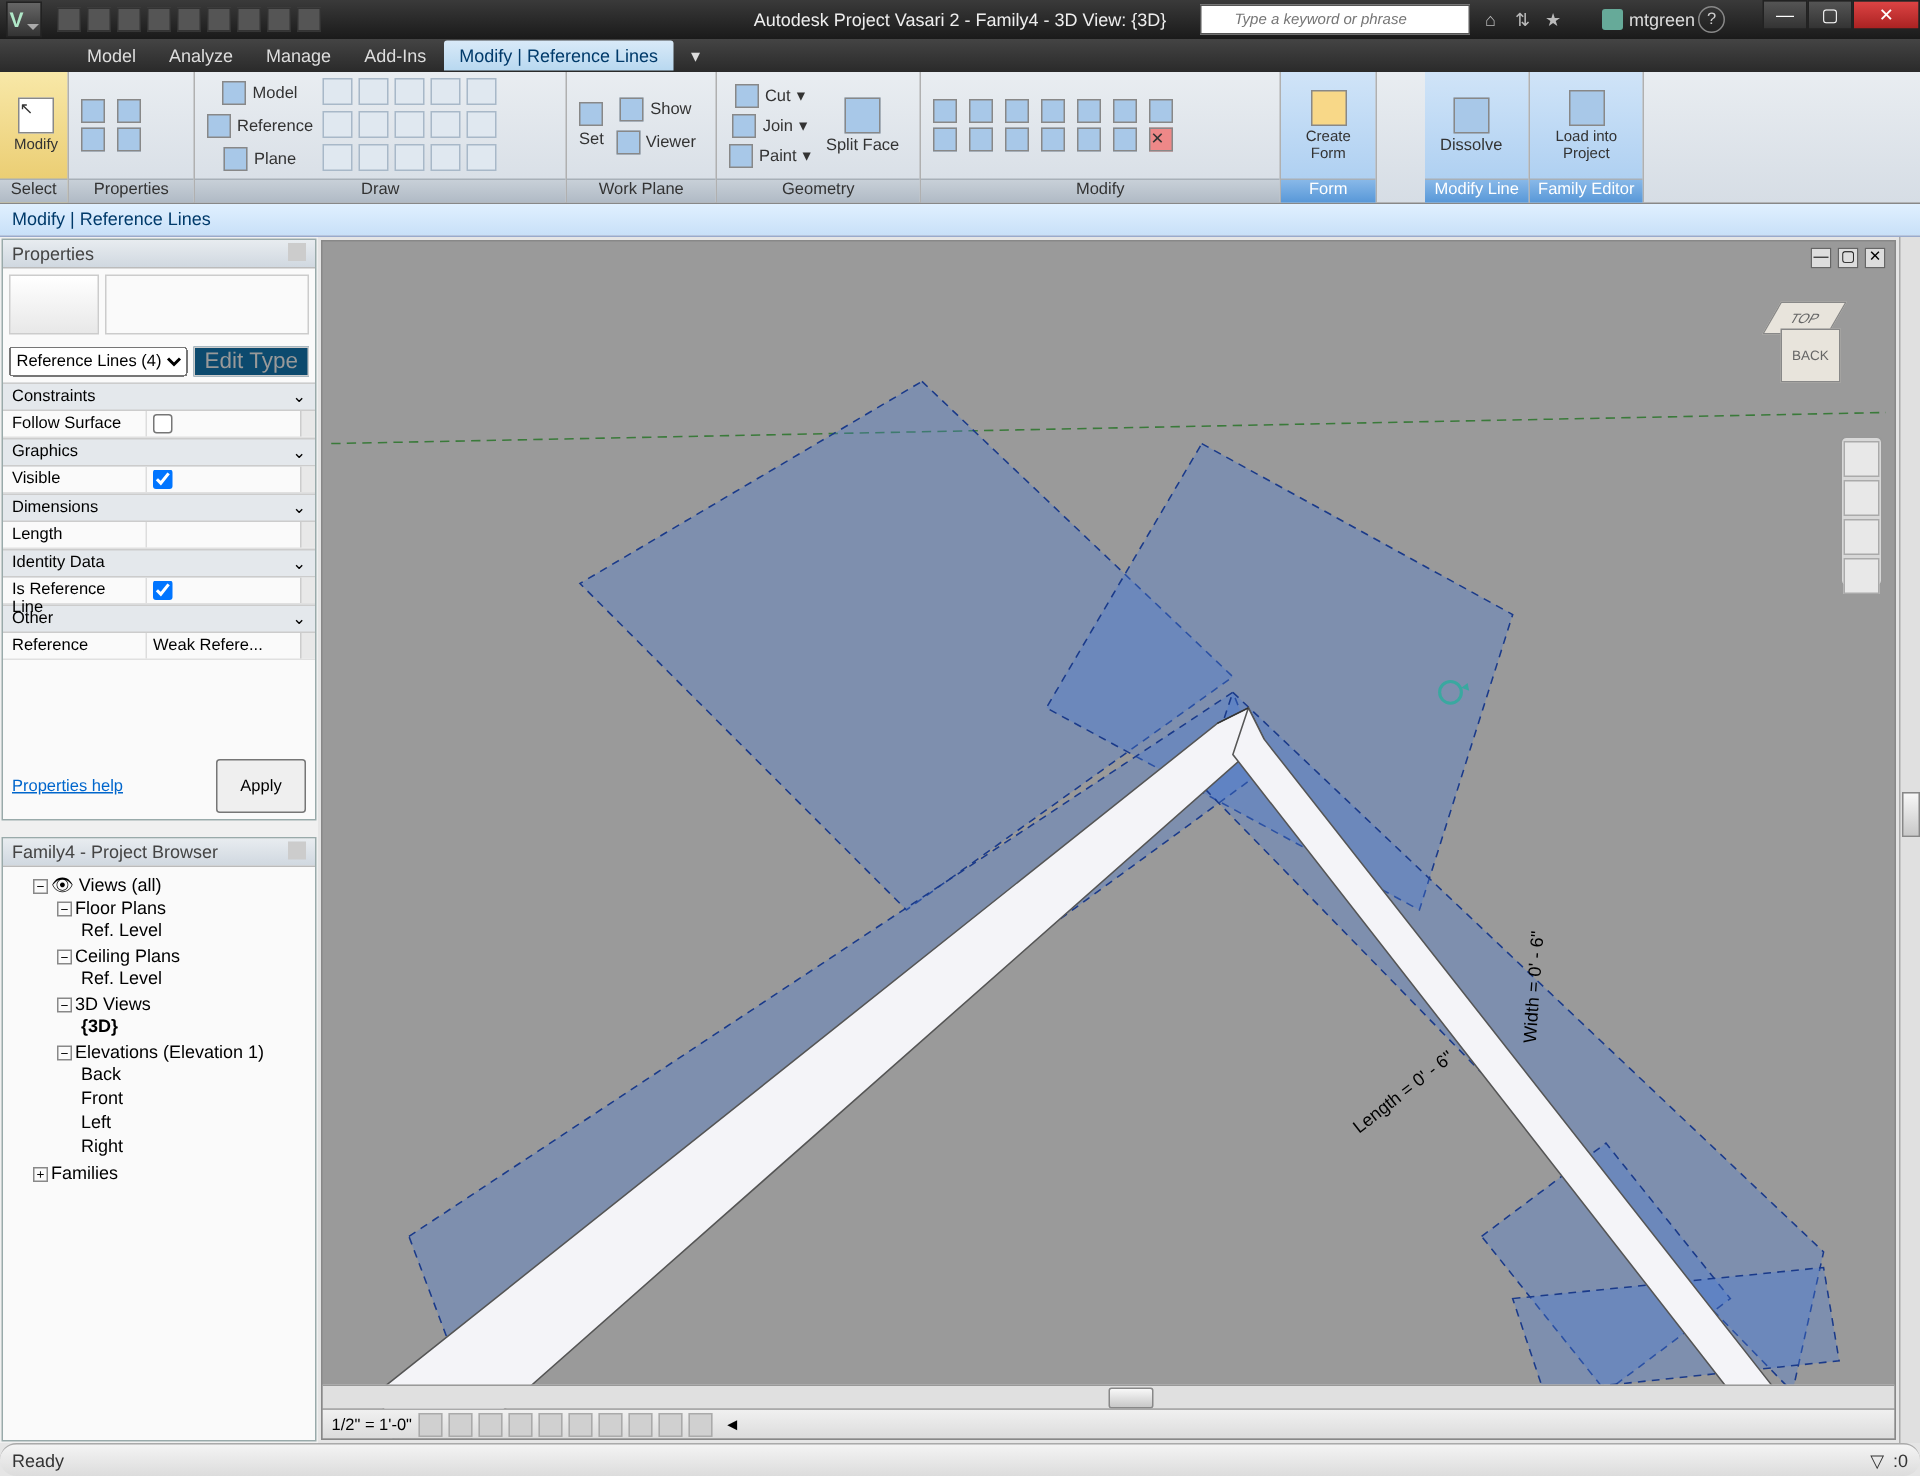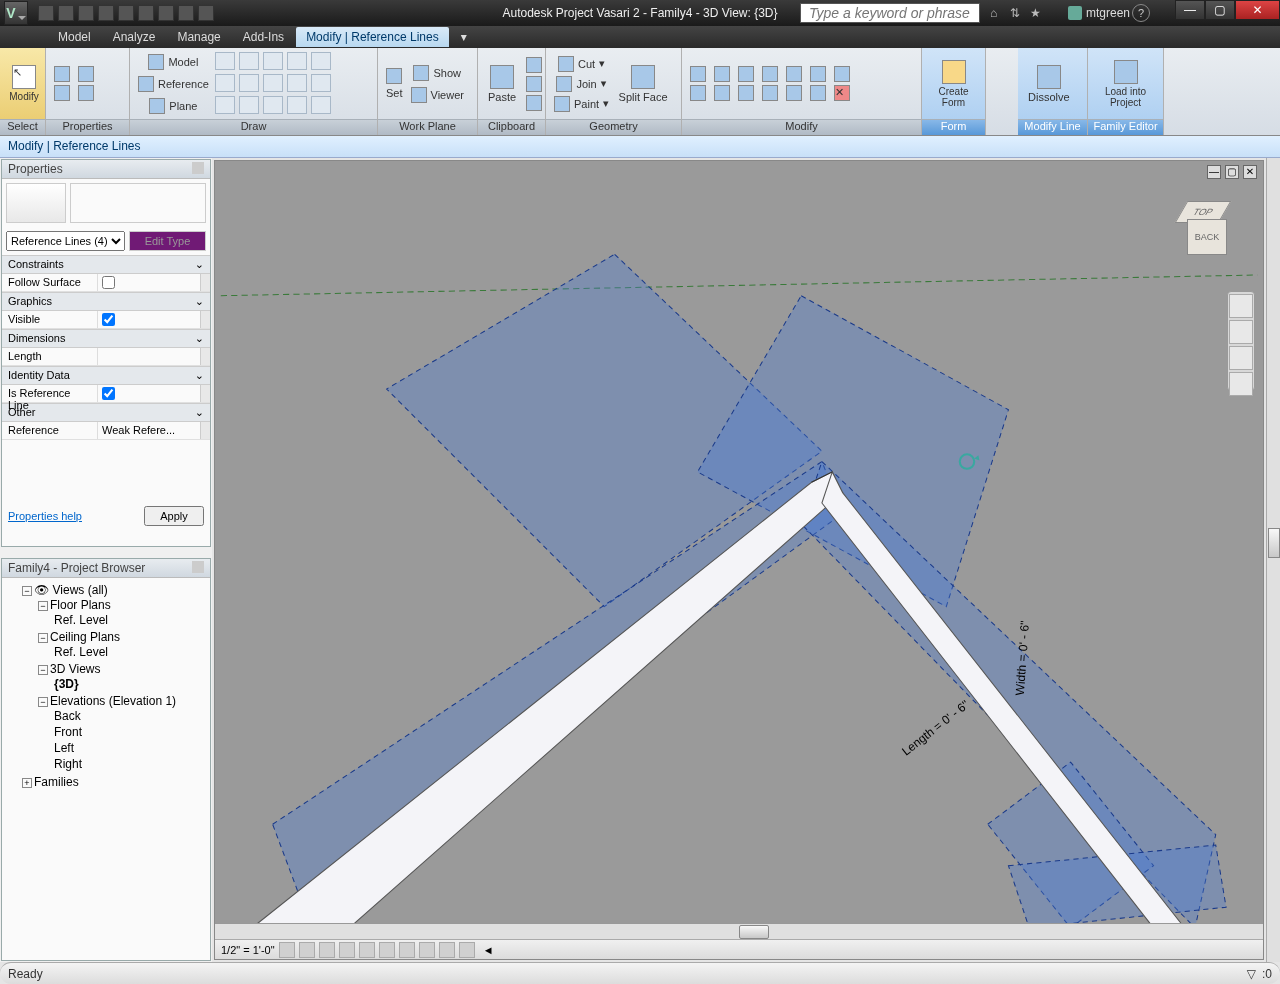--- a/index.html
+++ b/index.html
@@ -5,21 +5,21 @@
 * { box-sizing: border-box; margin: 0; padding: 0; font-family: "Segoe UI", Tahoma, sans-serif; }
 body { width: 1280px; height: 984px; background: #e5e5e5; overflow: hidden; position: relative; font-size: 12px; }
 
 
 .titlebar { height: 26px; background: linear-gradient(#3a3a3a, #1a1a1a); color: #ddd; display: flex; align-items: center; position: relative; }
 .titlebar .vicon { width: 24px; height: 24px; margin: 1px 4px; background: linear-gradient(#666,#333); border: 1px solid #222; display: flex; align-items: center; justify-content: center; color: #b0e8c8; font-weight: bold; font-size: 14px; }
 .titlebar .vicon::after { content: ""; border-left: 4px solid transparent; border-right: 4px solid transparent; border-top: 4px solid #aaa; margin-left: 2px; margin-top: 10px; }
 .qat { display: flex; gap: 4px; margin-left: 6px; }
 .qat-btn { width: 16px; height: 16px; background: #555; border: 1px solid #333; }
 .titlebar .title { position: absolute; left: 50%; transform: translateX(-50%); font-size: 12px; color: #eee; }
-.titlebar .search-box { position: absolute; right: 300px; width: 180px; height: 20px; background: #fff; font-style: italic; color: #888; padding: 2px 8px; font-size: 14px; border: 1px solid #555; margin-left: 13px; }
+.titlebar .search-box { position: absolute; right: 300px; width: 180px; height: 20px; background: #fff; font-style: italic; color: #888; padding: 2px 22px; font-size: 10px; border: 1px solid #555; margin-left: 13px; }
 .titlebar .user { position: absolute; right: 150px; color: #ddd; display: flex; align-items: center; gap: 4px; text-align: right; }
 .titlebar .user .uicon { width: 14px; height: 14px; background: #6a9; border-radius: 2px; }
 .titlebar .right-icons { position: absolute; right: 130px; width: 80px; display: flex; gap: 6px; right: 210px; }
 .titlebar .right-icons span { width: 14px; height: 14px; color: #bbb; }
 .winbtns { position: absolute; right: 0; top: 0; display: flex; }
 .winbtn { width: 30px; height: 20px; background: linear-gradient(#555,#333); border: 1px solid #222; color: #fff; text-align: center; line-height: 18px; font-size: 12px; }
 .winbtn.close { background: linear-gradient(#d44,#a22); width: 45px; }
 .helpbtn { position: absolute; right: 130px; width: 18px; height: 18px; border: 1px solid #888; border-radius: 50%; color: #ccc; text-align: center; line-height: 16px; font-size: 11px; }
 
 
@@ -54,30 +54,30 @@
 .panel-header { background: linear-gradient(#e8ecf0,#d0d8e0); padding: 2px 6px; font-size: 12px; color: #444; display: flex; justify-content: space-between; border-bottom: 1px solid #bbb; }
 .panel-header .pin { width: 12px; height: 12px; background: #ccc; }
 
 
 .props { flex: 0 0 auto; height: 388px; }
 .props-preview { height: 48px; display: flex; padding: 4px; }
 .props-preview .thumb { width: 60px; height: 40px; background: linear-gradient(#fff,#e8e8e8); border: 1px solid #ccc; }
 .props-preview .drop { flex: 1; border: 1px solid #ccc; margin-left: 4px; }
 .props-row { display: flex; padding: 4px; gap: 4px; }
 .props-row select { flex: 1; font-size: 11px; height: 20px; }
-.edit-type { width: 92px; height: 20px; font-size: 11px; color: #999; border: 1px solid #ccc; background: #701a75; text-align: center; line-height: 18px; }
+.edit-type { width: 92px; height: 20px; font-size: 15px; color: #999; border: 1px solid #ccc; background: #0c4a6e; text-align: center; line-height: 18px; }
 .pgroup-head { background: #e4e8ec; padding: 2px 6px; font-size: 11px; border-top: 1px solid #ccc; border-bottom: 1px solid #ccc; display: flex; justify-content: space-between; }
 .prop-row { display: flex; height: 18px; border-bottom: 1px solid #e0e0e0; font-size: 11px; }
 .prop-row .pname { width: 96px; padding: 2px 6px; border-right: 1px solid #ddd; }
 .prop-row .pval { flex: 1; padding: 2px 4px; position: relative; }
 .prop-row .pval input[type=checkbox] { margin: 0; }
 .prop-row .sb { width: 10px; background: #e8e8e8; border-left: 1px solid #ccc; }
 .props-foot { display: flex; justify-content: space-between; padding: 6px; align-items: center; margin-top: 60px; }
 .props-foot a { color: #0066cc; font-size: 11px; }
-.props-foot button { width: 60px; height: 20px; font-size: 11px; }
+.props-foot button { width: 60px; height: 36px; font-size: 11px; }
 
 
 .browser { flex: 1; overflow: auto; margin-top: 10px; }
 .tree { font-size: 12px; padding: 4px; }
 .tree ul { list-style: none; padding-left: 16px; }
 .tree li { padding: 1px 0; white-space: nowrap; }
 .tree .exp { display: inline-block; width: 10px; height: 10px; border: 1px solid #888; text-align: center; line-height: 8px; font-size: 9px; margin-right: 2px; }
 .tree .current { font-weight: bold; }
 
 
@@ -235,40 +235,20 @@
             <div class="ricon"></div>
             <span>Show</span>
           </div>
         <div class="rbtn small">
             <div class="ricon"></div>
             <span>Viewer</span>
           </div>
       </div>
     </div>
     <div class="rlabel">Work Plane</div>
-  </div>
-  <div class="rgroup" style="width:68px;">
-    <div class="rcontent">
-      <div class="rbtn">
-          <div class="ricon"></div>
-          <span>Paste</span>
-        </div>
-      <div class="vstack">
-        <div class="rbtn small">
-            <div class="ricon"></div>
-          </div>
-        <div class="rbtn small">
-            <div class="ricon"></div>
-          </div>
-        <div class="rbtn small">
-            <div class="ricon"></div>
-          </div>
-      </div>
-    </div>
-    <div class="rlabel">Clipboard</div>
   </div>
   <div class="rgroup" style="width:136px;">
     <div class="rcontent">
       <div class="vstack" style="gap:2px;">
         <div class="rbtn small"><div class="ricon"></div><span>Cut</span>▾</div>
         <div class="rbtn small"><div class="ricon"></div><span>Join</span>▾</div>
         <div class="rbtn small"><div class="ricon"></div><span>Paint</span>▾</div>
       </div>
       <div class="rbtn">
           <div class="ricon"></div>

